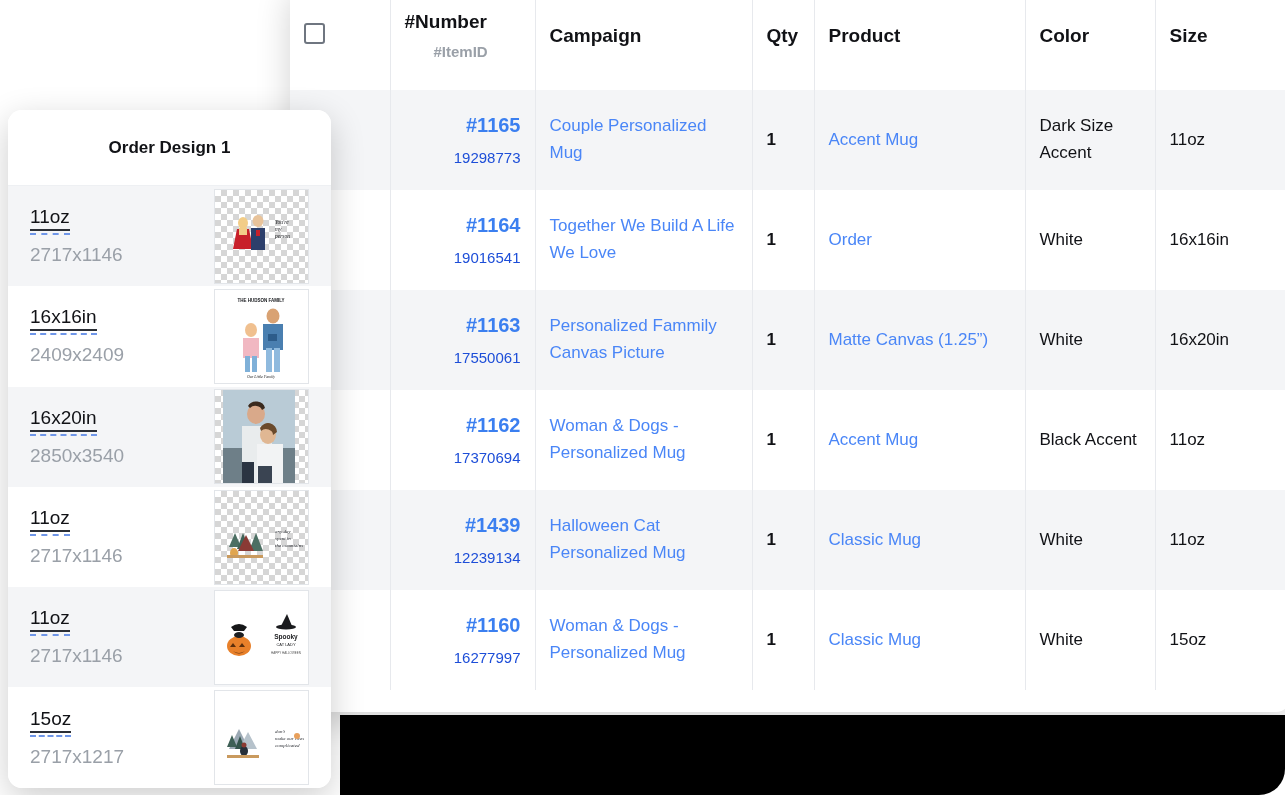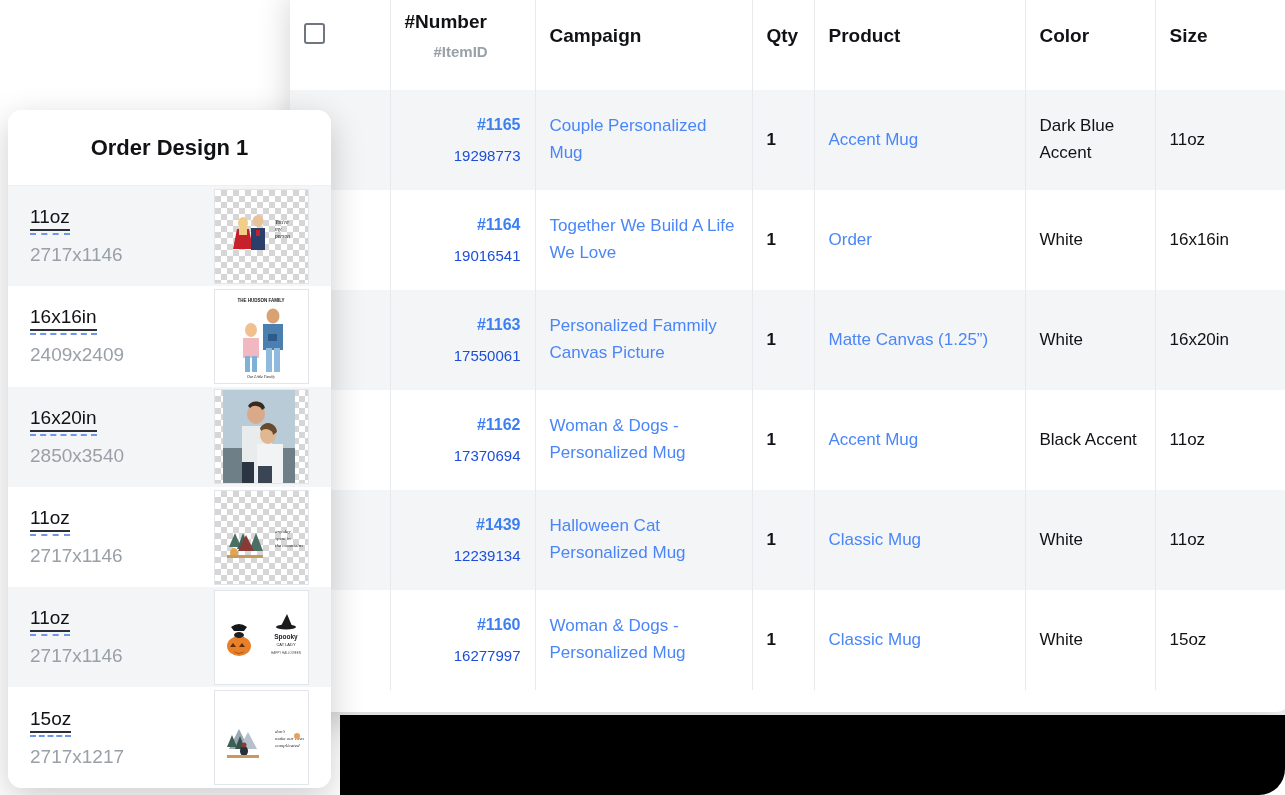--- a/index.html
+++ b/index.html
@@ -76,21 +76,21 @@
     width: 21px; height: 21px;
     border: 2px solid #6f7680;
     border-radius: 3px;
     background: #ffffff;
     display: inline-block;
     cursor: pointer;
   }
   .cell-check { text-align: left; }
 
   .num-wrap { display:flex; flex-direction:column; align-items:flex-end; justify-content:center; }
-  .num-main { font-size: 16px; font-weight: bold; color: #3b7ff0; line-height: 1.2; }
+  .num-main { font-size: 20px; font-weight: bold; color: #3b7ff0; line-height: 1.2; }
   .num-sub  { font-size: 15px; color: #1d4ed8; margin-top: 12px; line-height: 1.2; }
 
   .link { color: #4a86f7; font-size: 17px; line-height: 1.58; }
   .plaintext { color: #111216; font-size: 17px; line-height: 1.58; }
   .qty { color: #111216; font-size: 17px; font-weight: 600; }
 
   td.v-top { vertical-align: top; padding-top: 22px; }
   td.v-mid { vertical-align: middle; }
 
   
@@ -101,21 +101,21 @@
     background: #ffffff;
     border-radius: 14px;
     z-index: 8;
     overflow: hidden;
     box-shadow: 0 10px 34px rgba(0,0,0,0.20);
   }
   .side-head {
     height: 76px;
     display: flex; align-items: center; justify-content: center;
     background: #ffffff;
-    font-size: 22px; font-weight: bold; color: #111216;
+    font-size: 17px; font-weight: bold; color: #111216;
     border-bottom: 1px solid #eef0f3;
   }
   .side-row {
     height: 100.3px;
     display: flex; align-items: center;
     padding: 0 22px;
     justify-content: space-between;
   }
   .side-row.alt { background: #f4f5f7; }
   .side-row.plain { background: #ffffff; }
@@ -205,21 +205,21 @@
           <td class="v-top">
             <span class="link">Couple Personalized  Mug</span>
           </td>
           <td class="v-top">
             <span class="qty">1</span>
           </td>
           <td class="v-top">
             <span class="link">Accent Mug</span>
           </td>
           <td class="v-top">
-            <span class="plaintext">Dark Blue Accent</span>
+            <span class="plaintext">Dark Size Accent</span>
           </td>
           <td class="v-mid">
             <span class="plaintext">11oz</span>
           </td>
         </tr>
 
         <tr class="plain">
           <td class="cell-check v-mid">
             <span class="cb"></span>
           </td>

